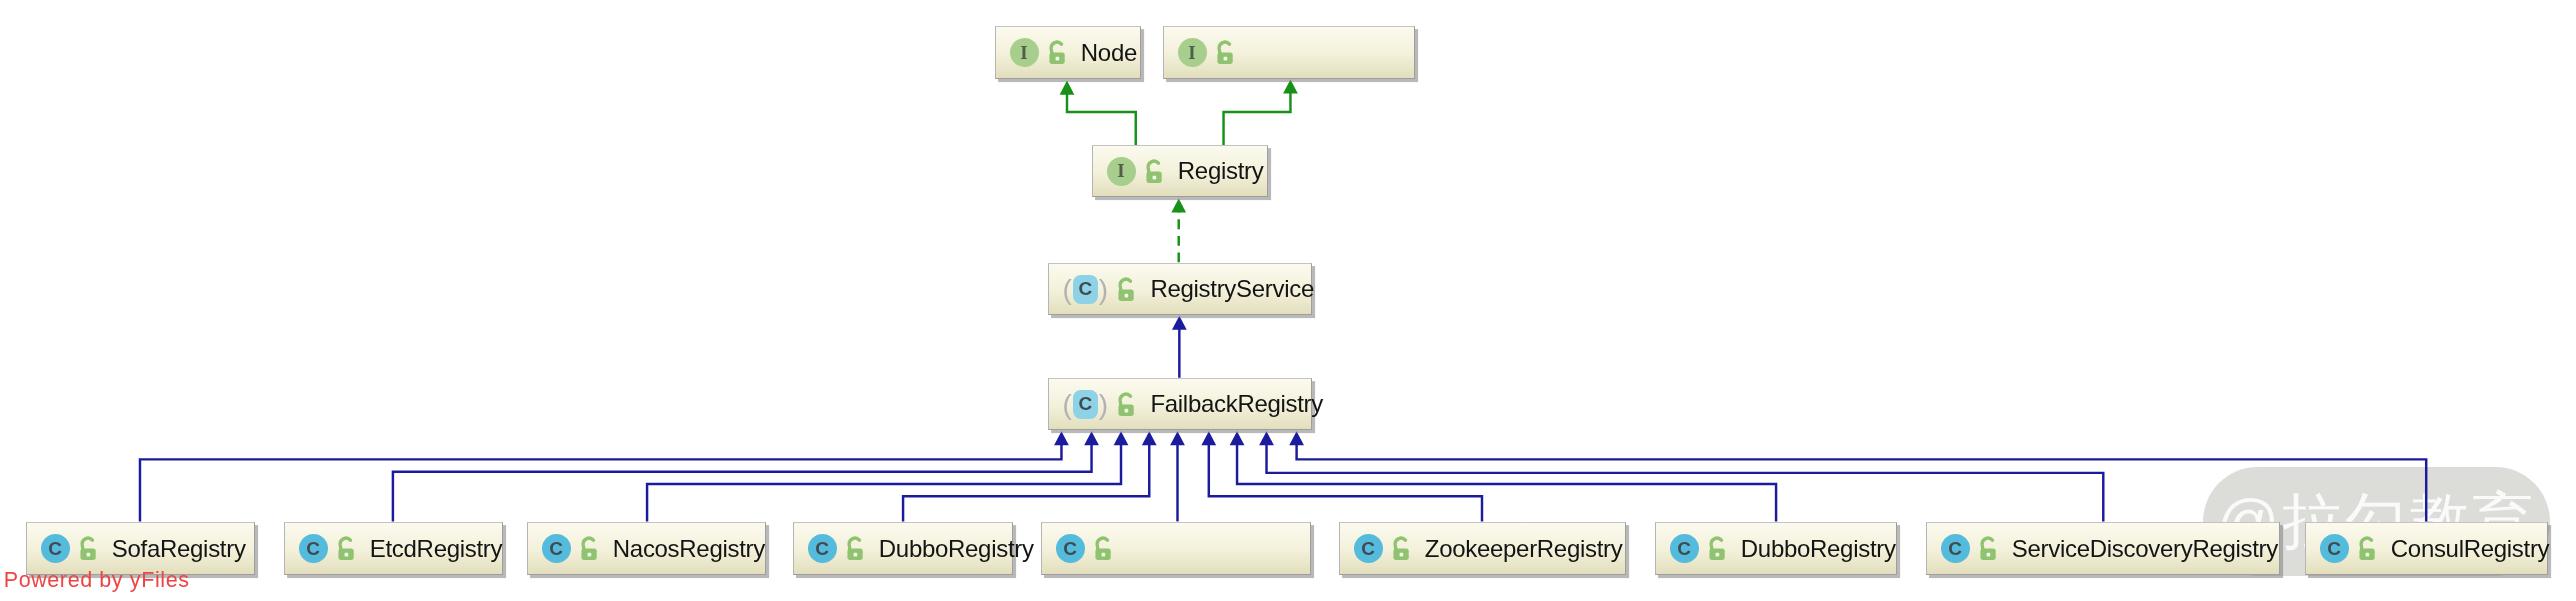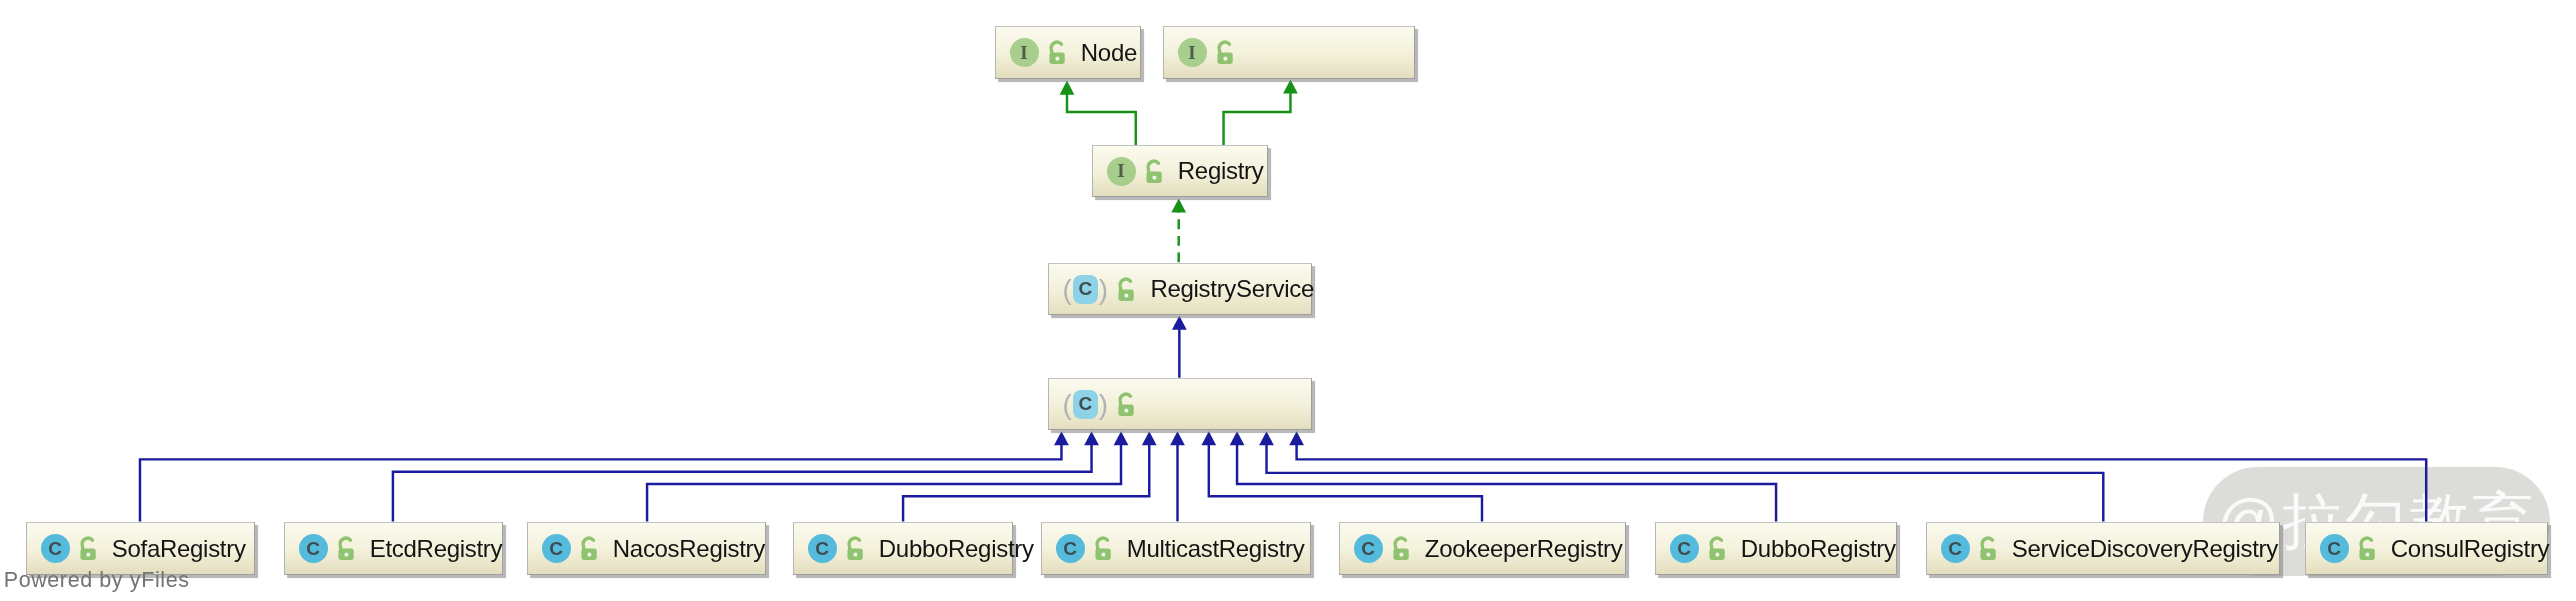--- a/index.html
+++ b/index.html
@@ -24,21 +24,21 @@
   .icn-paren{font-size:28px;color:#b2b2b2;font-weight:300;line-height:29px;}
   .icn-abox{width:24.6px;height:29px;border-radius:8px;background:#8ed2e8;display:flex;
     align-items:center;justify-content:center;margin:0 1.2px;}
   .icn-lock{margin-left:8px;flex:0 0 auto;}
   #watermark{position:absolute;z-index:1;left:2203px;top:467px;width:347px;height:109px;
     background:rgba(186,186,180,0.50);border-radius:55px;display:flex;align-items:center;
     justify-content:center;}
   #watermark span{font-size:61px;font-weight:normal;color:rgba(255,255,255,0.85);
     letter-spacing:2.5px;font-family:"Liberation Sans",sans-serif;}
   #yfiles-credit{position:absolute;z-index:4;left:3.7px;top:568px;font-size:21.5px;
-    color:#737373;letter-spacing:0.6px;white-space:nowrap;}
+    color:#ef4444;letter-spacing:0.6px;white-space:nowrap;}
 </style>
 </head>
 <body>
 
 <div id="canvas">
   <div id="watermark">
     <span>@拉勾教育</span>
   </div>
   <svg id="edges" width="2576" height="602" viewBox="0 0 4196 980">
       <polyline points="1850,236 1850,182 1738,182 1738,151" fill="none" stroke="#179117" stroke-width="4"></polyline>
@@ -132,20 +132,21 @@
               <span>C</span>
             </span>
             <span class="icn-paren">)</span>
           </span>
           <svg class="icn-lock" width="22" height="27" viewBox="0 0 36 44">
             <path d="M7 24 V14 a9.5 9.5 0 0 1 17.5 -4.5" fill="none" stroke="#8fc370" stroke-width="5.5" stroke-linecap="round" transform="rotate(-8 16 16)"></path>
             <rect x="4" y="22" width="25" height="19" rx="4.5" fill="#8fc370"></rect>
             <rect x="14" y="29" width="6" height="6" rx="1.5" fill="#f2f5ea"></rect>
           </svg>
         </span>
+        <span class="uml-label">FailbackRegistry</span>
       </div>
       <div class="uml-node" style="left: 26px; top: 522px; width: 229px; height: 53px;">
         <span class="icn-wrap">
           <span class="icn-circle icn-class">
             <span>C</span>
           </span>
           <svg class="icn-lock" width="22" height="27" viewBox="0 0 36 44">
             <path d="M7 24 V14 a9.5 9.5 0 0 1 17.5 -4.5" fill="none" stroke="#8fc370" stroke-width="5.5" stroke-linecap="round" transform="rotate(-8 16 16)"></path>
             <rect x="4" y="22" width="25" height="19" rx="4.5" fill="#8fc370"></rect>
             <rect x="14" y="29" width="6" height="6" rx="1.5" fill="#f2f5ea"></rect>
@@ -196,21 +197,20 @@
         <span class="icn-wrap">
           <span class="icn-circle icn-class">
             <span>C</span>
           </span>
           <svg class="icn-lock" width="22" height="27" viewBox="0 0 36 44">
             <path d="M7 24 V14 a9.5 9.5 0 0 1 17.5 -4.5" fill="none" stroke="#8fc370" stroke-width="5.5" stroke-linecap="round" transform="rotate(-8 16 16)"></path>
             <rect x="4" y="22" width="25" height="19" rx="4.5" fill="#8fc370"></rect>
             <rect x="14" y="29" width="6" height="6" rx="1.5" fill="#f2f5ea"></rect>
           </svg>
         </span>
-        <span class="uml-label">MulticastRegistry</span>
       </div>
       <div class="uml-node" style="left: 1339px; top: 522px; width: 287px; height: 53px;">
         <span class="icn-wrap">
           <span class="icn-circle icn-class">
             <span>C</span>
           </span>
           <svg class="icn-lock" width="22" height="27" viewBox="0 0 36 44">
             <path d="M7 24 V14 a9.5 9.5 0 0 1 17.5 -4.5" fill="none" stroke="#8fc370" stroke-width="5.5" stroke-linecap="round" transform="rotate(-8 16 16)"></path>
             <rect x="4" y="22" width="25" height="19" rx="4.5" fill="#8fc370"></rect>
             <rect x="14" y="29" width="6" height="6" rx="1.5" fill="#f2f5ea"></rect>

